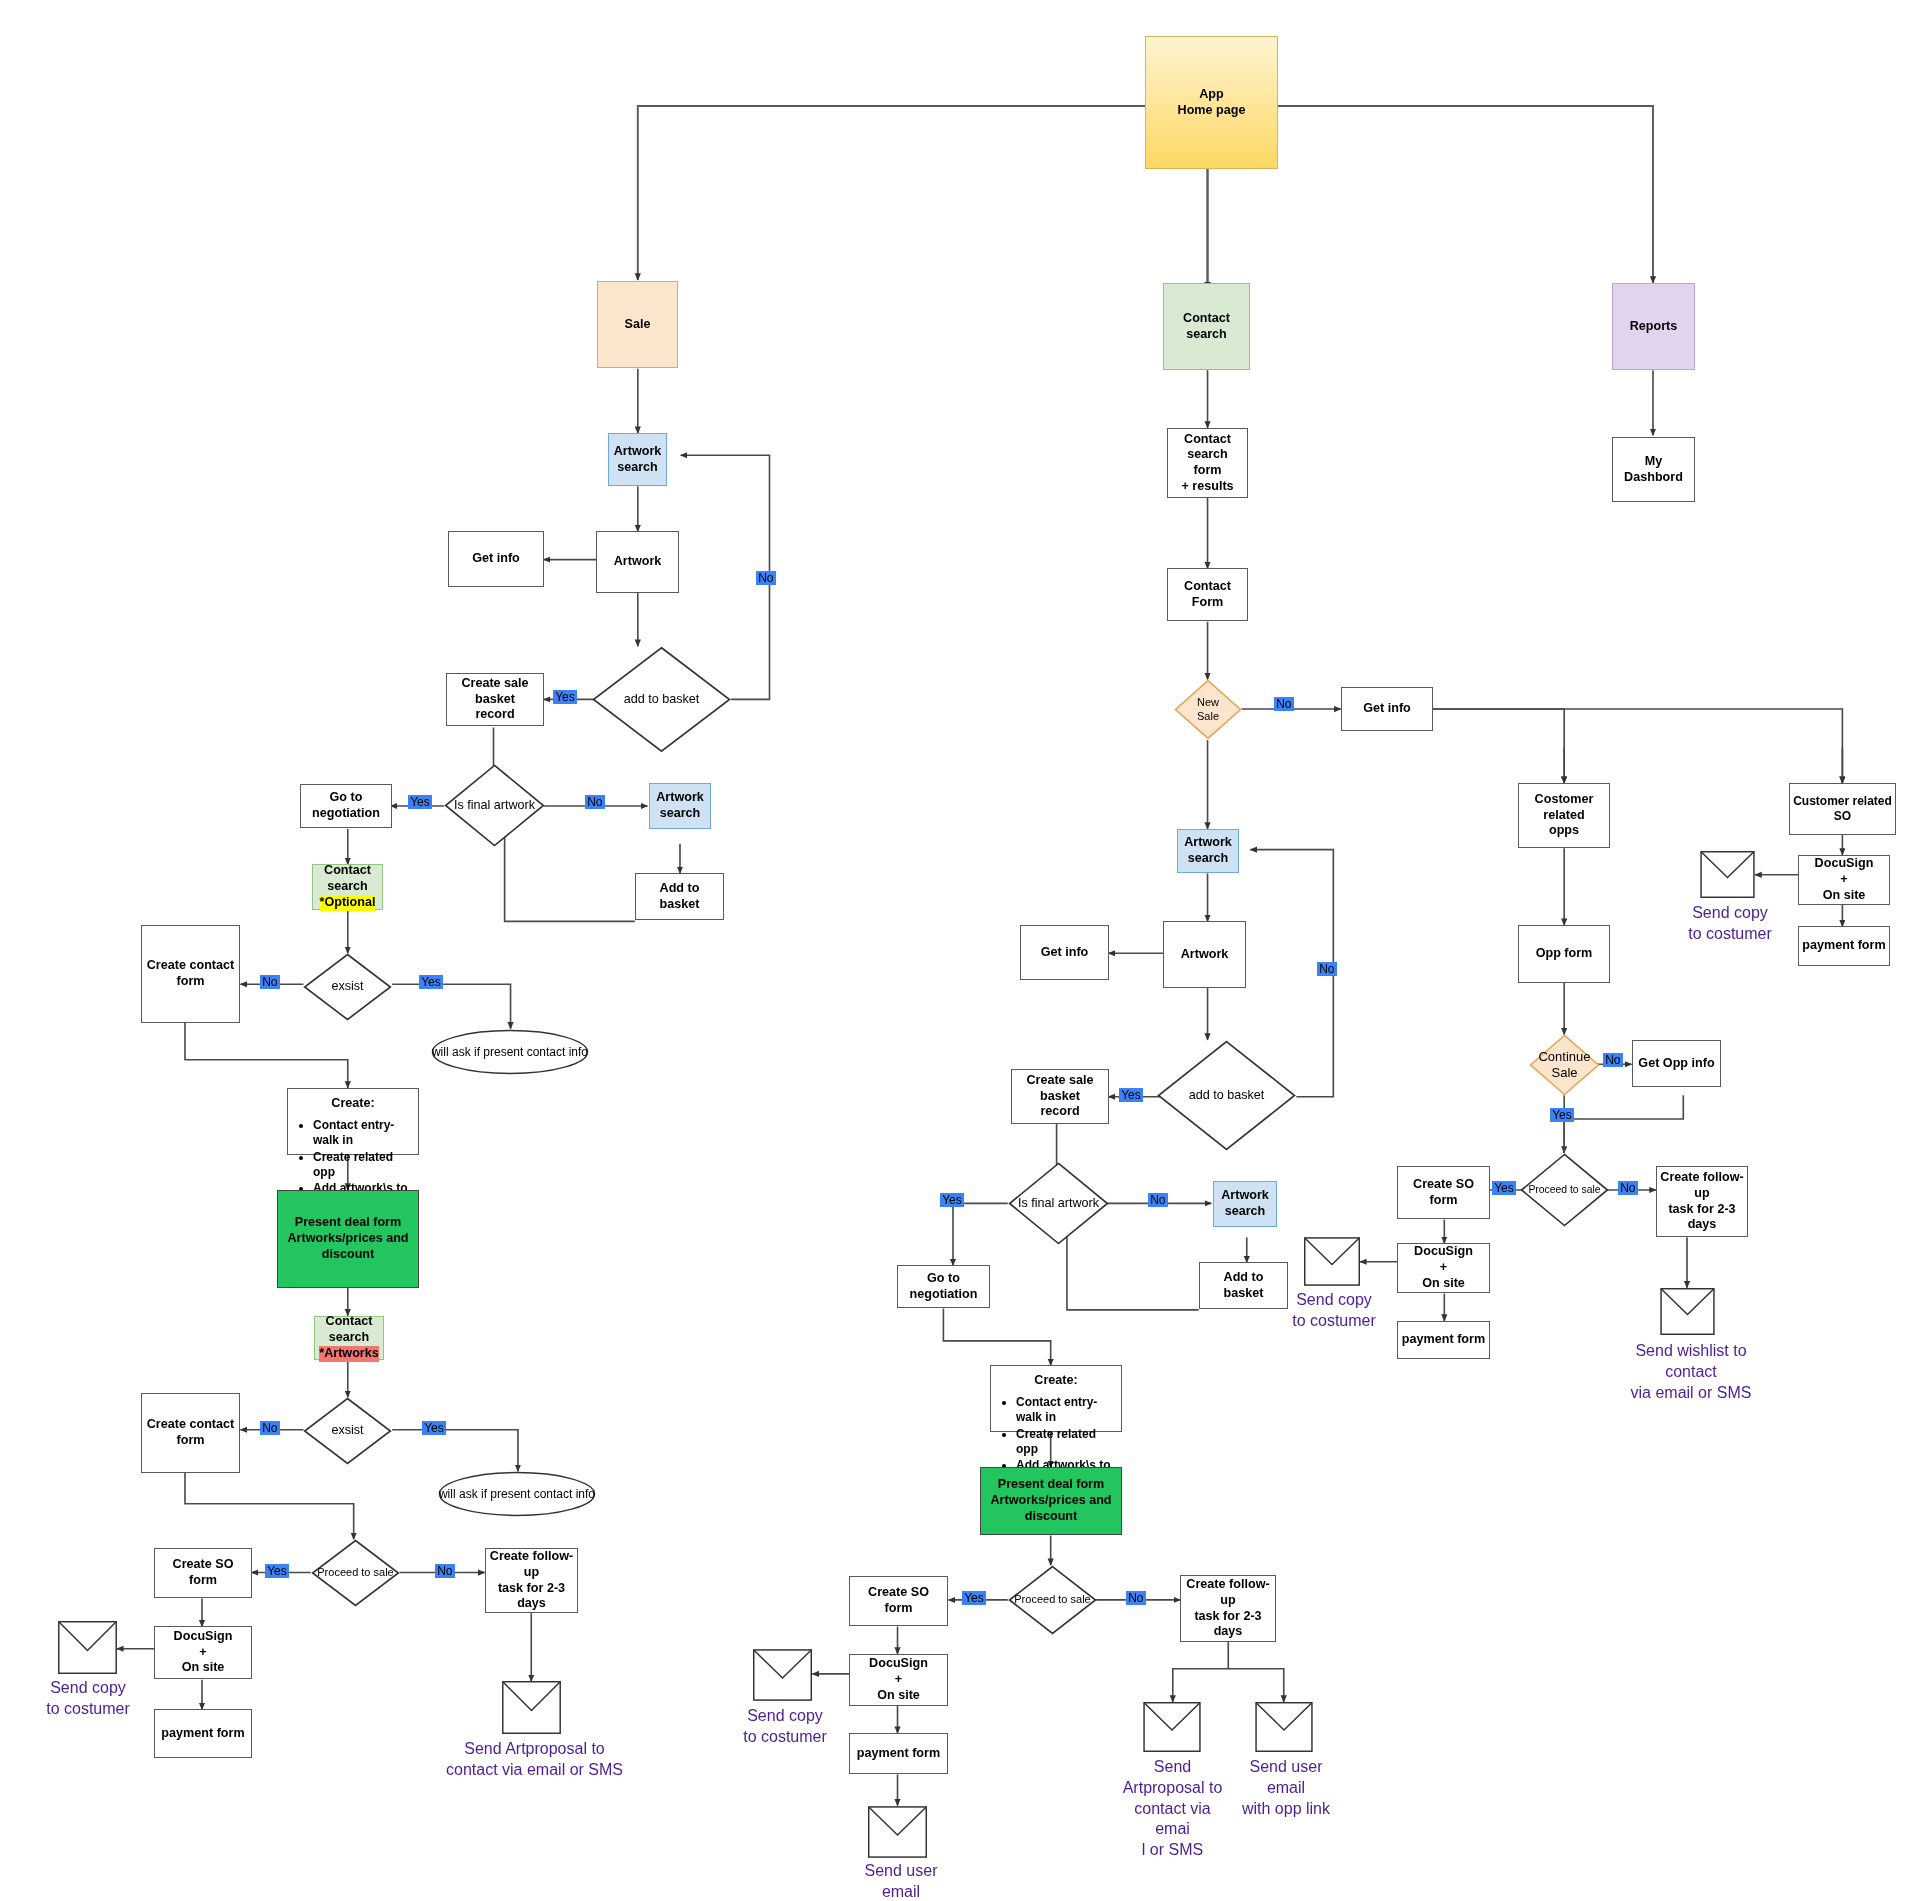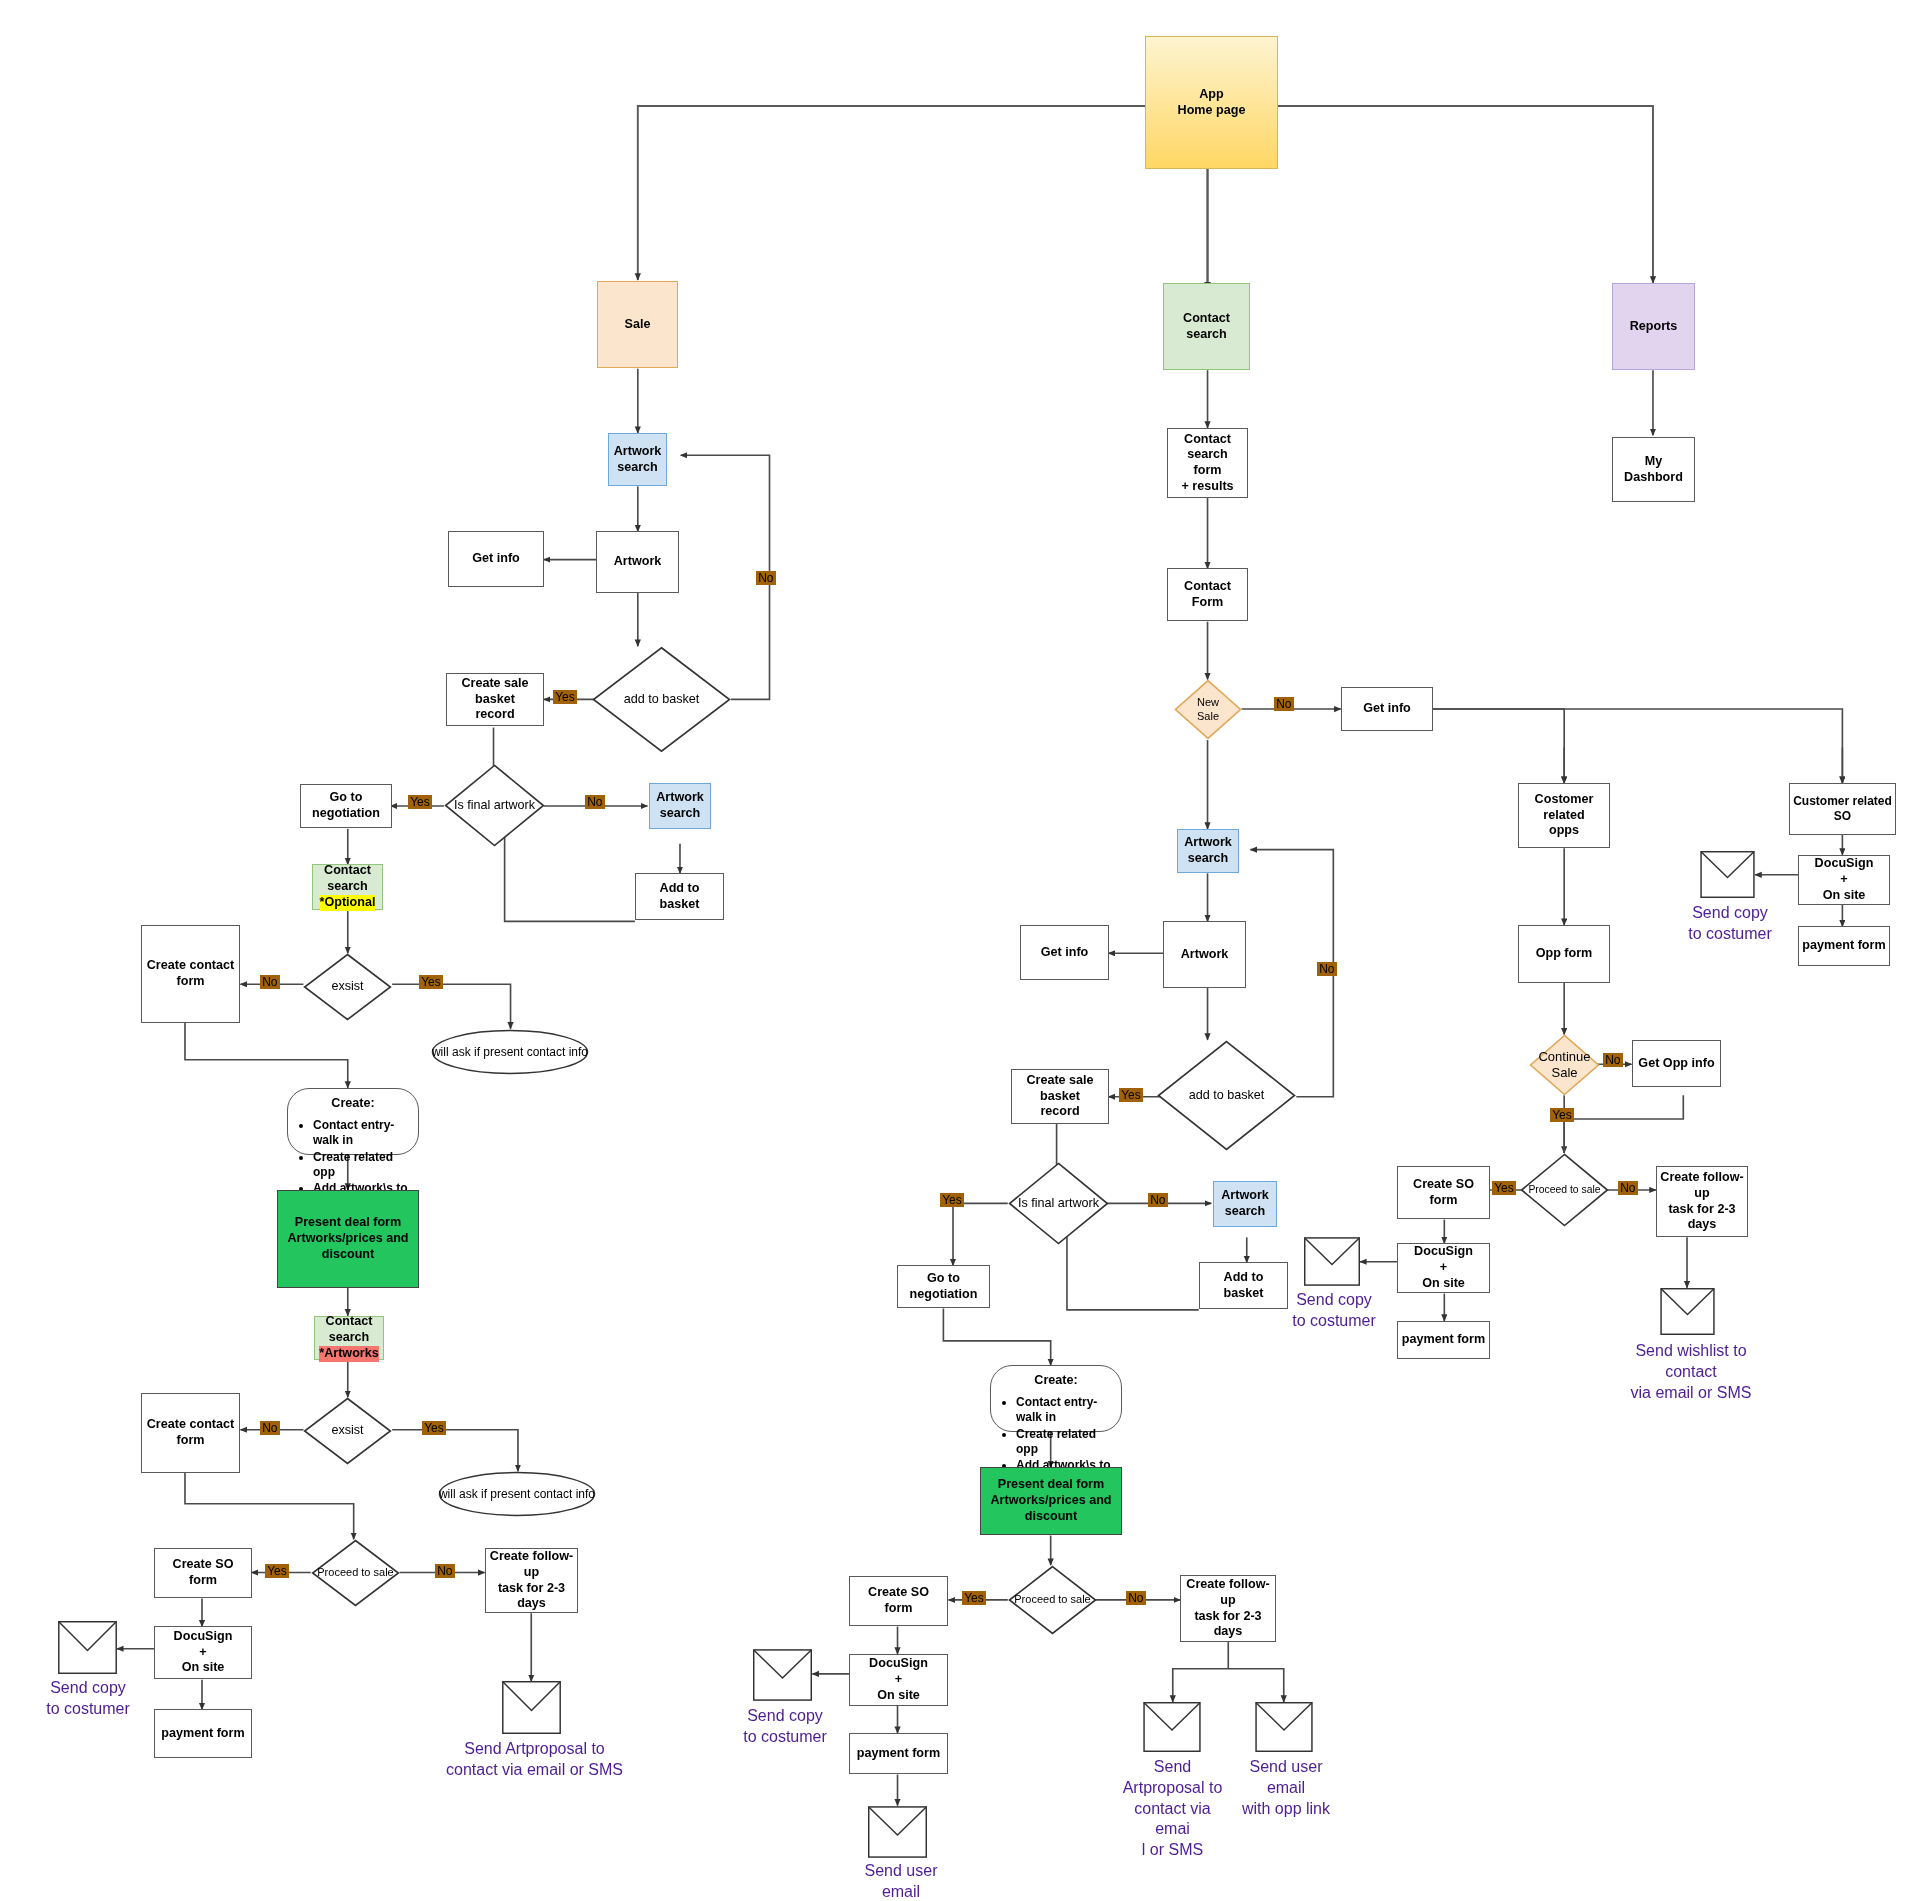--- a/index.html
+++ b/index.html
@@ -8,29 +8,29 @@
   svg.layer{position:absolute;left:0;top:0;width:1926px;height:1902px;overflow:visible;}
   .node{position:absolute;box-sizing:border-box;display:flex;align-items:center;
         justify-content:center;text-align:center;border:1.5px solid #5a5a5a;
         background:#ffffff;color:#000;font-size:12.6px;line-height:1.25;padding:1.5px 3px;font-weight:bold;}
   .node.blue{background:#cfe2f3;border-color:#6fa8dc;}
   .node.green{background:#d9ead3;border-color:#93c47d;}
   .node.purple{background:#e2d4ee;border-color:#b4a7d6;}
   .node.peach{background:#fce5cd;border-color:#e0a858;}
   .node.cyan{background:#22c55e;border-color:#444;}
   .node.home{background:linear-gradient(180deg,#fdf4d0 0%,#ffd764 100%);border-color:#d6b656;}
-  .node.bullets{display:block;text-align:left;padding:7.4px 6px 6px 6px;border-radius:22px;}
+  .node.bullets{display:block;text-align:left;padding:7.4px 6px 6px 6px;}
   .node.bullets .hd{text-align:center;display:block;margin-bottom:6px;}
   .node.bullets ul{margin:0;padding-left:19px;}
   .node.bullets li{margin:0 0 1.5px 0;font-size:12px;}
   .diamond{position:absolute;}
   .diamond .dlabel{position:absolute;left:0;top:0;width:100%;height:100%;
        display:flex;align-items:center;justify-content:center;text-align:center;
        font-size:12.6px;color:#000;line-height:1.2;}
-  .elabel{position:absolute;font-size:12px;color:#000;background:#a16207;padding:0 2.2px;
+  .elabel{position:absolute;font-size:12px;color:#000;background:#3b82f6;padding:0 2.2px;
           white-space:nowrap;}
   .envlabel{position:absolute;font-size:16px;color:#4c1d95;text-align:center;line-height:1.3;}
   .hl-y{background:#ffff00;}
   .hl-r{background:#f4766e;}
   .ellipse{position:absolute;}
   .ellipse .elab{position:absolute;left:0;top:0;width:100%;height:100%;
       display:flex;align-items:center;justify-content:center;font-size:12px;}
 </style>
 </head>
 <body>

